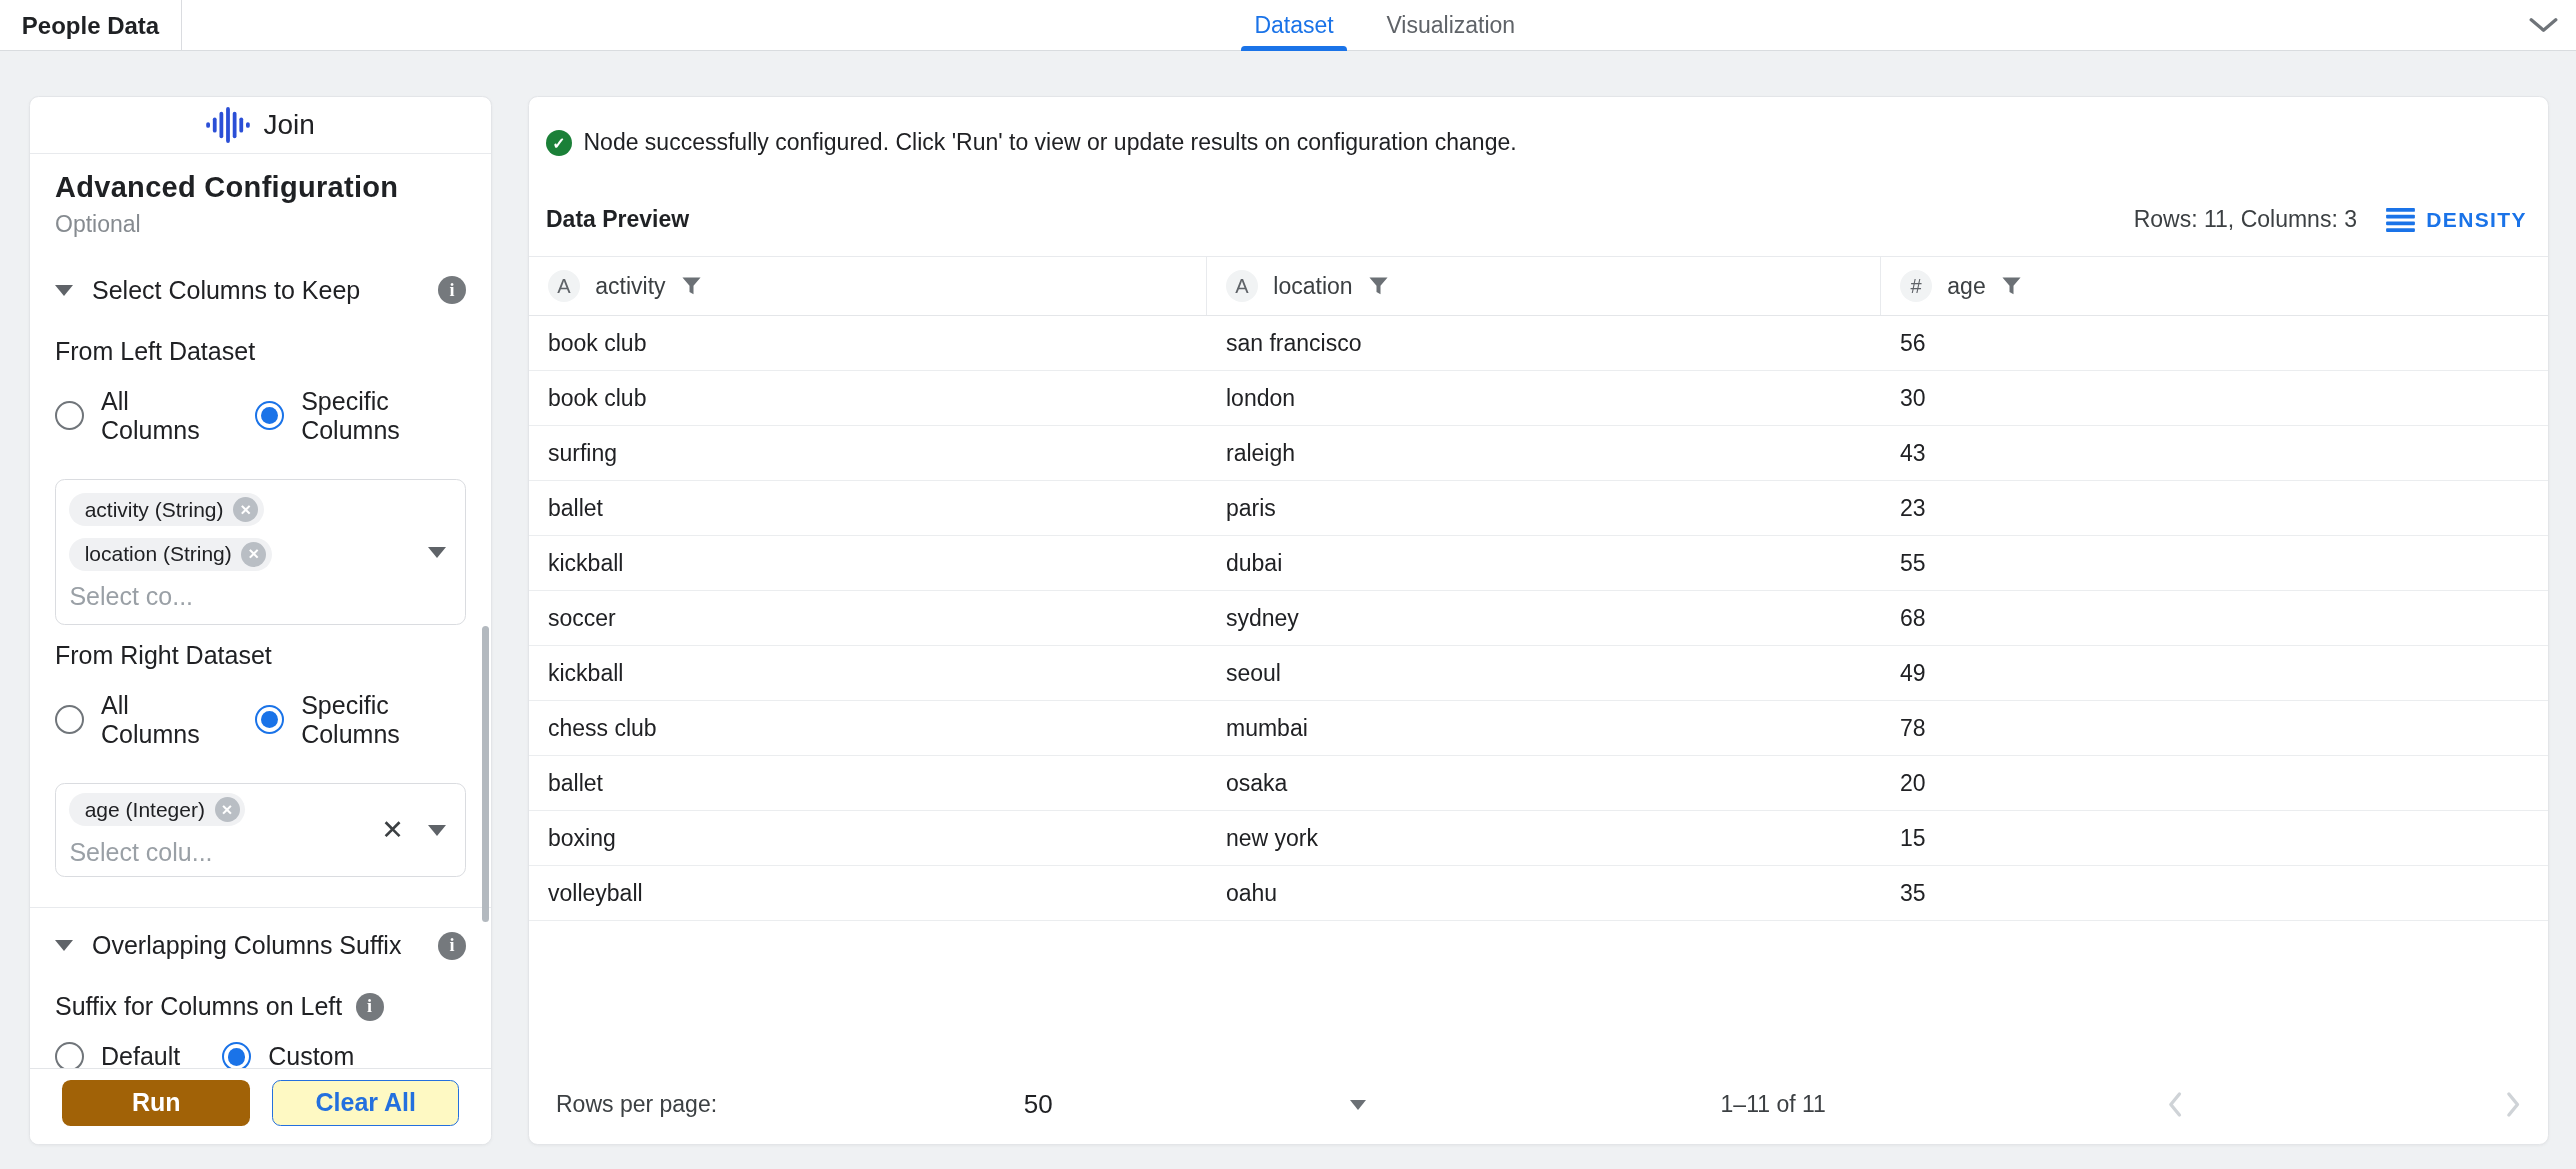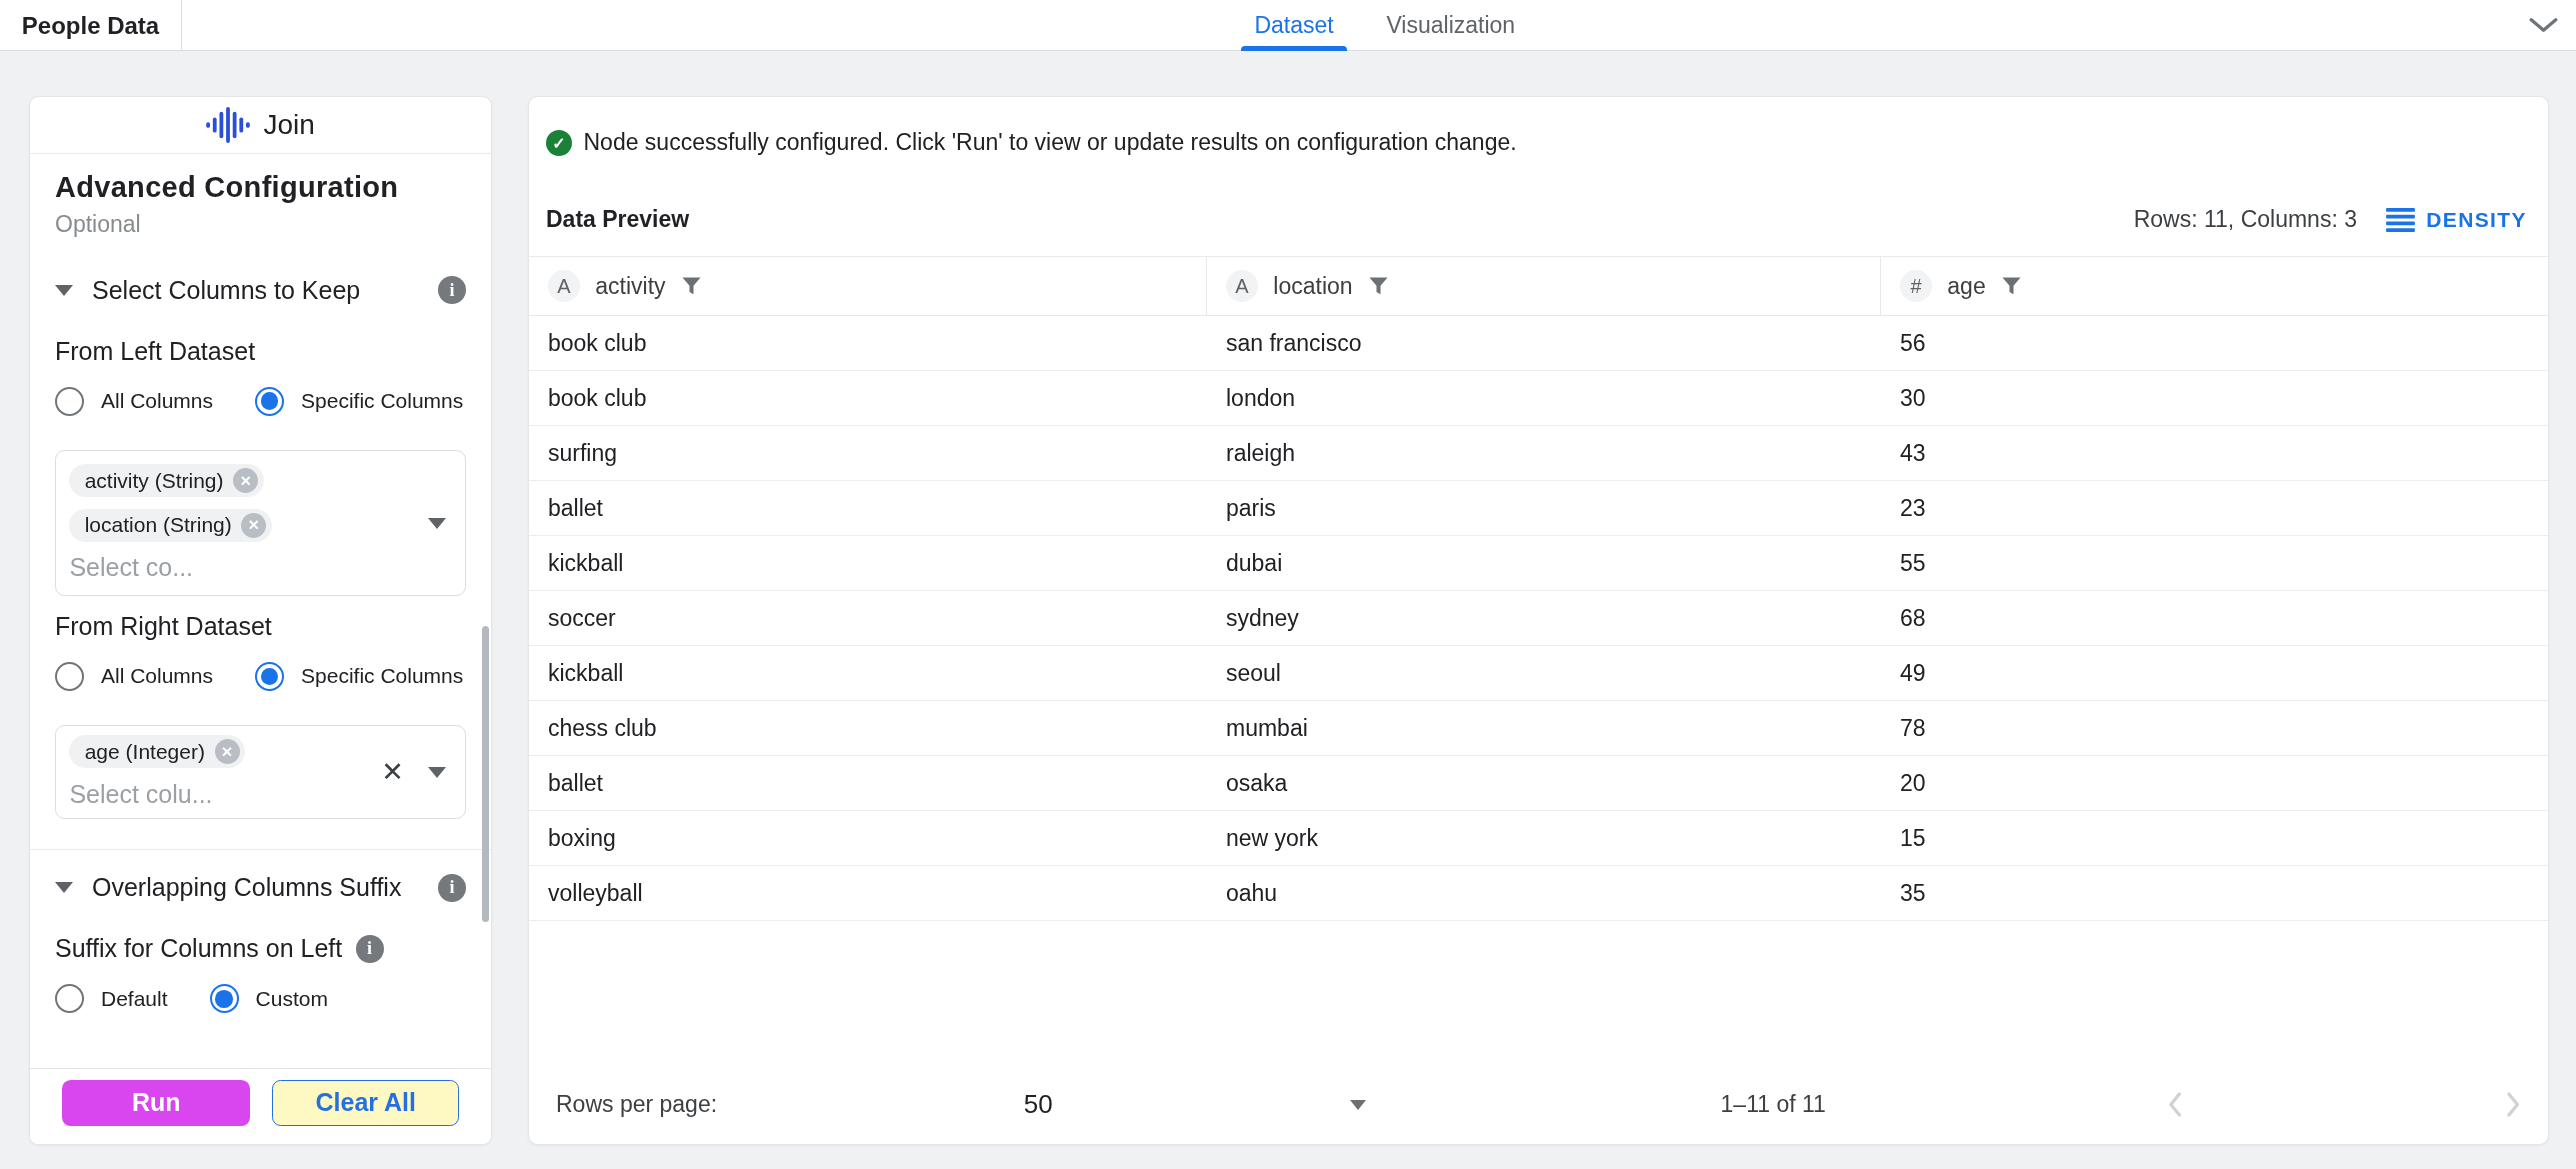--- a/index.html
+++ b/index.html
@@ -32,21 +32,21 @@
   .sectrow.tight{margin-top:23px}
   .sectlabel{font-size:25px;color:#202124}
   .tri{width:0;height:0;border-left:9.6px solid transparent;border-right:9.6px solid transparent;border-top:11.5px solid #5f6368;flex:none}
   .info{width:28px;height:28px;border-radius:50%;background:#75797d;color:#fff;display:inline-flex;align-items:center;
         justify-content:center;font-family:"Liberation Serif",serif;font-weight:bold;font-size:18px;flex:none}
   .info::before{content:"i"}
   .info.end{margin-left:auto}
   .grouplabel{margin-top:32px;font-size:25px;color:#202124;display:flex;align-items:center;gap:13.4px}
   .grouplabel.tight{margin-top:15.3px}
   .radiorow{margin-top:21px;display:flex;align-items:center;gap:42px}
-  .radio{display:flex;align-items:center;gap:17px;font-size:21px;color:#202124;cursor:pointer}
+  .radio{display:flex;align-items:center;gap:17px;font-size:25px;color:#202124;cursor:pointer}
   .rdo{width:29px;height:29px;border-radius:50%;border:2.9px solid #70757a;position:relative;flex:none;background:#fff}
   .rdo.on{border-color:#1a73e8}
   .rdo.on::after{content:"";position:absolute;inset:3.8px;border-radius:50%;background:#1a73e8}
 
   .selbox{margin-top:34px;border:1.9px solid #dadce0;border-radius:9.6px;padding:13.4px 61px 13.4px 13.4px;position:relative;
           display:flex;flex-wrap:wrap;gap:11.5px 9.6px;align-items:center;min-height:103px}
   .selbox.single{min-height:61px;margin-top:34px;padding-top:9.6px;padding-bottom:9.6px;padding-right:105px}
   .chip{display:inline-flex;align-items:center;gap:9.6px;background:#f0f1f3;border-radius:955px;height:33px;
         padding:0 5.7px 0 15.3px;font-size:21px;color:#202124;white-space:nowrap}
   .chipx{width:25px;height:25px;border-radius:50%;background:#b9bec4;color:#fff;display:inline-flex;align-items:center;
@@ -56,21 +56,21 @@
   .caret{position:absolute;right:19px;top:50%;margin-top:-4.8px;width:0;height:0;
          border-left:9.6px solid transparent;border-right:9.6px solid transparent;border-top:11.5px solid #5f6368}
   .clearx{position:absolute;right:59px;top:50%;margin-top:-13.4px;width:27px;height:27px;color:#3c4043;
           font-size:27px;line-height:27px;text-align:center;cursor:pointer}
   .clearx::before{content:"\2715"}
   .divider{height:1px;background:#e8eaed;margin:30px -25px 0}
   .lscrollbar{position:absolute;right:1.9px;top:472px;width:7.6px;height:296px;border-radius:3.8px;background:#b3b9bf}
 
   .lfooter{flex:none;height:76px;border-top:1px solid #e3e5e8;display:flex;align-items:center;gap:22px;padding:0 32px 7.6px;background:#fff}
   .btn{height:46px;border-radius:8.6px;font-size:25px;font-weight:bold;display:flex;align-items:center;justify-content:center;cursor:pointer}
-  .btn.run{width:190px;background:#d946ef;color:#fff}
+  .btn.run{width:190px;background:#a16207;color:#fff}
   .btn.clear{width:188px;background:#fef9c3;border:1.9px solid #2470de;color:#2470de}
 
   
   .statusrow{margin:32px 17px 0;display:flex;align-items:flex-end;gap:11.5px}
   .okcirc{width:26px;height:26px;border-radius:50%;background:#1b8038;color:#fff;display:flex;align-items:center;
           justify-content:center;font-size:16px;font-weight:bold;flex:none}
   .okcirc::before{content:"\2713"}
   .statustext{font-size:23px;color:#202124}
   .prevrow{margin:50px 21px 0 17px;display:flex;align-items:center}
   .prevtitle{font-size:23px;font-weight:bold;color:#1f2124}

